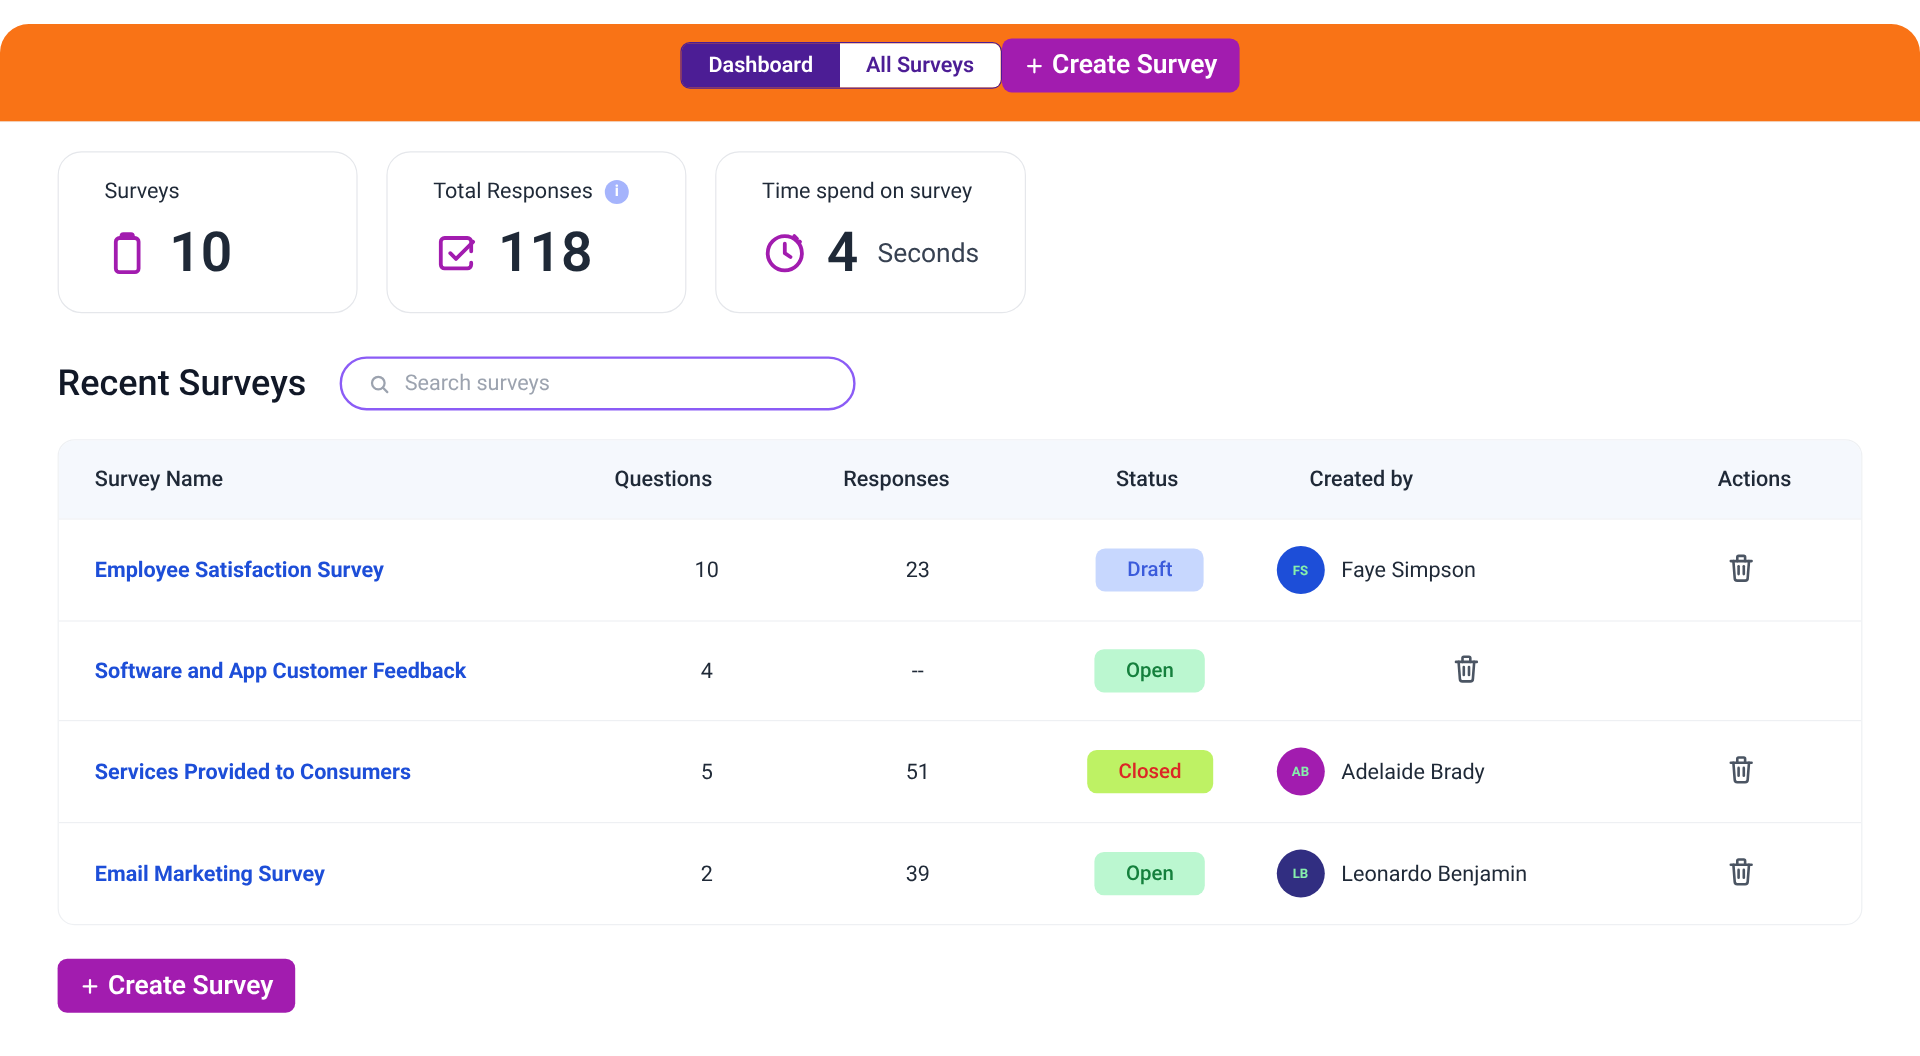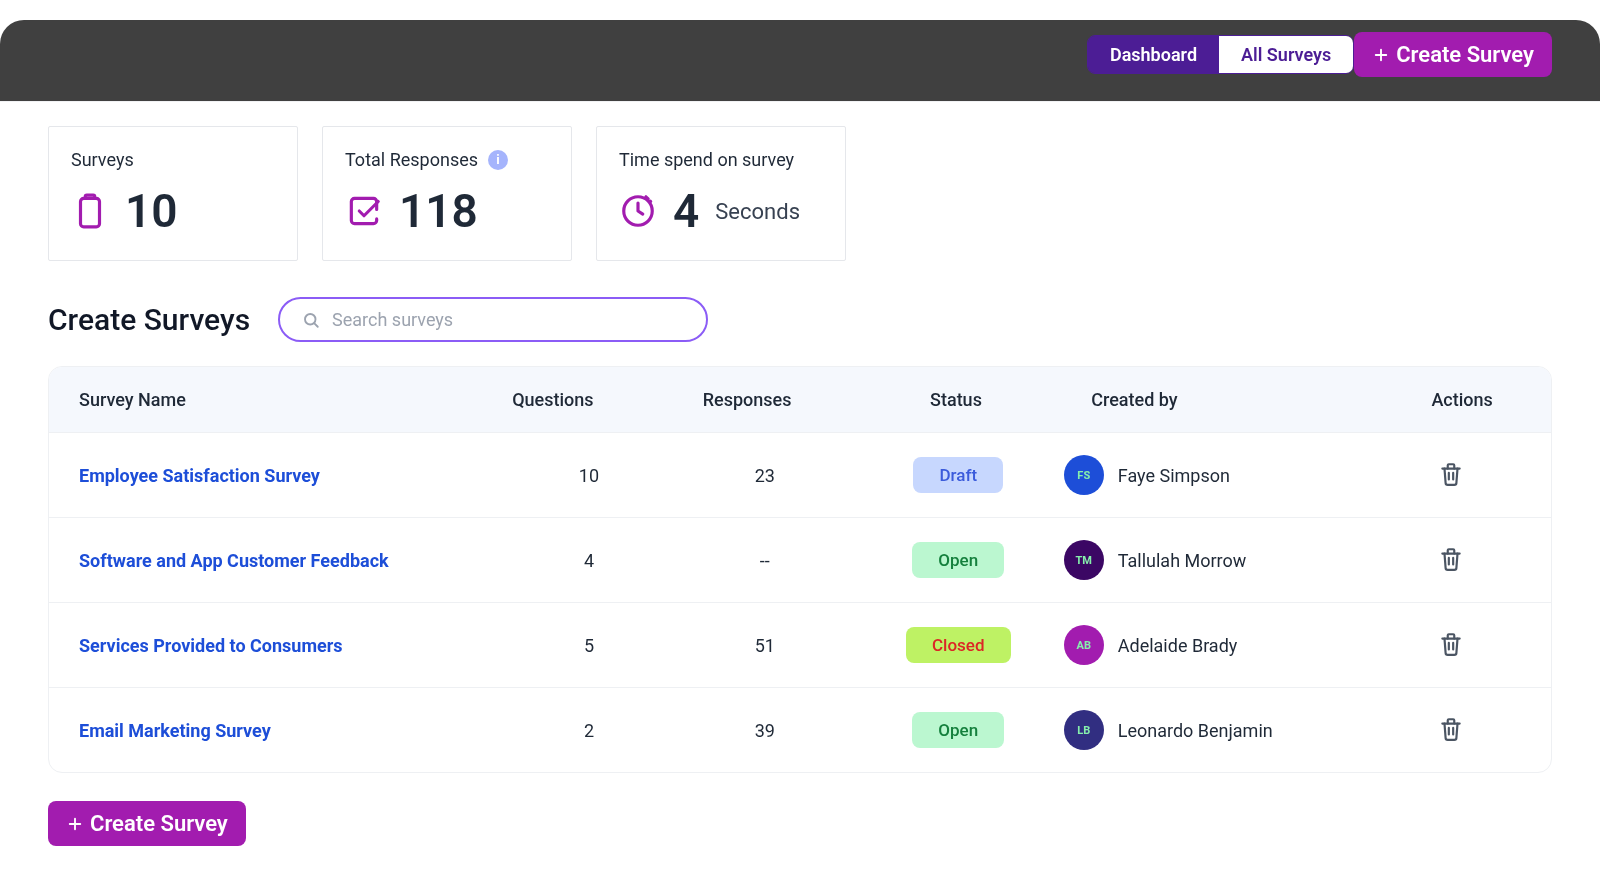--- a/index.html
+++ b/index.html
@@ -1,25 +1,25 @@
 <!DOCTYPE html>
 <html><head>
   <meta charset="utf-8">
   <style>
     * { box-sizing: border-box; margin: 0; padding: 0; font-family: -apple-system, BlinkMacSystemFont, 'Segoe UI', Roboto, sans-serif; }
     body { background: #fff; width: 1600px; height: 880px; overflow: hidden; }
     .app { width: 1600px; height: 880px; background: #fff; border-radius: 24px; padding: 20px 48px 20px 48px; }
-    .topbar { display: flex; justify-content: flex-end; align-items: center; padding: 12px 0 24px 0; border-bottom: 1px solid #f1f2f4; margin: 0 -48px; padding-left: 48px; padding-right: 48px; background: #404040; border-top-left-radius: 24px; border-top-right-radius: 24px;}
+    .topbar { display: flex; justify-content: center; align-items: center; padding: 12px 0 24px 0; border-bottom: 1px solid #f1f2f4; margin: 0 -48px; padding-left: 48px; padding-right: 48px; background: #f97316; border-top-left-radius: 24px; border-top-right-radius: 24px;}
     .tab-group { display: inline-flex; border: 1.5px solid #4c1d95; border-radius: 8px; overflow: hidden; }
     .tab { padding: 8px 22px; font-size: 18px; font-weight: 600; cursor: pointer; background: #fff; color: #4c1d95; }
     .tab.active { background: #4c1d95; color: #fff; }
     .btn-primary { display: inline-flex; align-items: center; gap: 6px; background: #a21caf; color: #fff; border: none; border-radius: 8px; padding: 10px 18px; font-size: 22px; font-weight: 600; cursor: pointer; }
     .btn-primary svg { stroke: #fff; }
     .summary-row { display: flex; gap: 24px; margin-top: 24px; }
-    .card { border: 1px solid #e5e7eb; border-radius: 2px; padding: 22px 22px; min-width: 250px; }
+    .card { border: 1px solid #e5e7eb; border-radius: 20px; padding: 22px 38px; min-width: 250px; }
     .card-label { font-size: 18px; color: #1f2937; margin-bottom: 14px; display: flex; align-items: center; gap: 10px; }
     .info-badge { display: inline-flex; align-items: center; justify-content: center; width: 20px; height: 20px; border-radius: 50%; background: #a5b4fc; color: #fff; font-size: 13px; font-weight: 700; }
     .card-value-row { display: flex; align-items: center; gap: 16px; }
     .card-value { font-size: 46px; font-weight: 600; color: #1f2937; }
     .card-unit { font-size: 22px; color: #374151; }
     .card-icon { color: #a21caf; }
     .section-header { display: flex; align-items: center; gap: 28px; margin-top: 36px; margin-bottom: 24px; }
     .section-title { font-size: 30px; font-weight: 500; color: #111827; }
     .search-wrap { display: flex; align-items: center; gap: 12px; border: 2px solid #8b5cf6; border-radius: 999px; padding: 10px 22px; width: 430px; }
     .search-wrap input { border: none; outline: none; font-size: 18px; flex: 1; color: #374151; background: transparent; }
@@ -95,21 +95,21 @@
             <path d="M12 7v5l3 2"></path>
             <path d="M17 3l3 3" stroke-dasharray="2 2"></path>
           </svg>
         <div class="card-value">4</div>
         <div class="card-unit">Seconds</div>
       </div>
     </div>
   </div>
 
   <div class="section-header">
-    <div class="section-title">Create Surveys</div>
+    <div class="section-title">Recent Surveys</div>
     <div class="search-wrap">
       <svg width="18" height="18" viewBox="0 0 24 24" fill="none" stroke="currentColor" stroke-width="2.5" stroke-linecap="round">
           <circle cx="11" cy="11" r="7"></circle>
           <line x1="21" y1="21" x2="16.5" y2="16.5"></line>
         </svg>
       <input type="text" placeholder="Search surveys" style="">
     </div>
   </div>
 
   <div class="table">
@@ -139,24 +139,20 @@
                   <path d="M6 7l1 13a2 2 0 0 0 2 2h6a2 2 0 0 0 2-2l1-13"></path>
                   <path d="M9 7V4a1 1 0 0 1 1-1h4a1 1 0 0 1 1 1v3"></path>
                 </svg></span></button>
           </div>
         </div>
         <div class="trow">
           <div class="name">Software and App Customer Feedback</div>
           <div class="center">4</div>
           <div class="center">--</div>
           <div class="center"><span class="status-badge status-Open">Open</span></div>
-          <div class="creator">
-            <span class="avatar indigo">TM</span>
-            <span>Tallulah Morrow</span>
-          </div>
           <div class="actions">
             <button class="icon-btn"><span><svg width="26" height="26" viewBox="0 0 24 24" fill="none" stroke="currentColor" stroke-width="2" stroke-linecap="round" stroke-linejoin="round">
                   <path d="M4 7h16"></path>
                   <path d="M10 11v6"></path>
                   <path d="M14 11v6"></path>
                   <path d="M6 7l1 13a2 2 0 0 0 2 2h6a2 2 0 0 0 2-2l1-13"></path>
                   <path d="M9 7V4a1 1 0 0 1 1-1h4a1 1 0 0 1 1 1v3"></path>
                 </svg></span></button>
           </div>
         </div>

